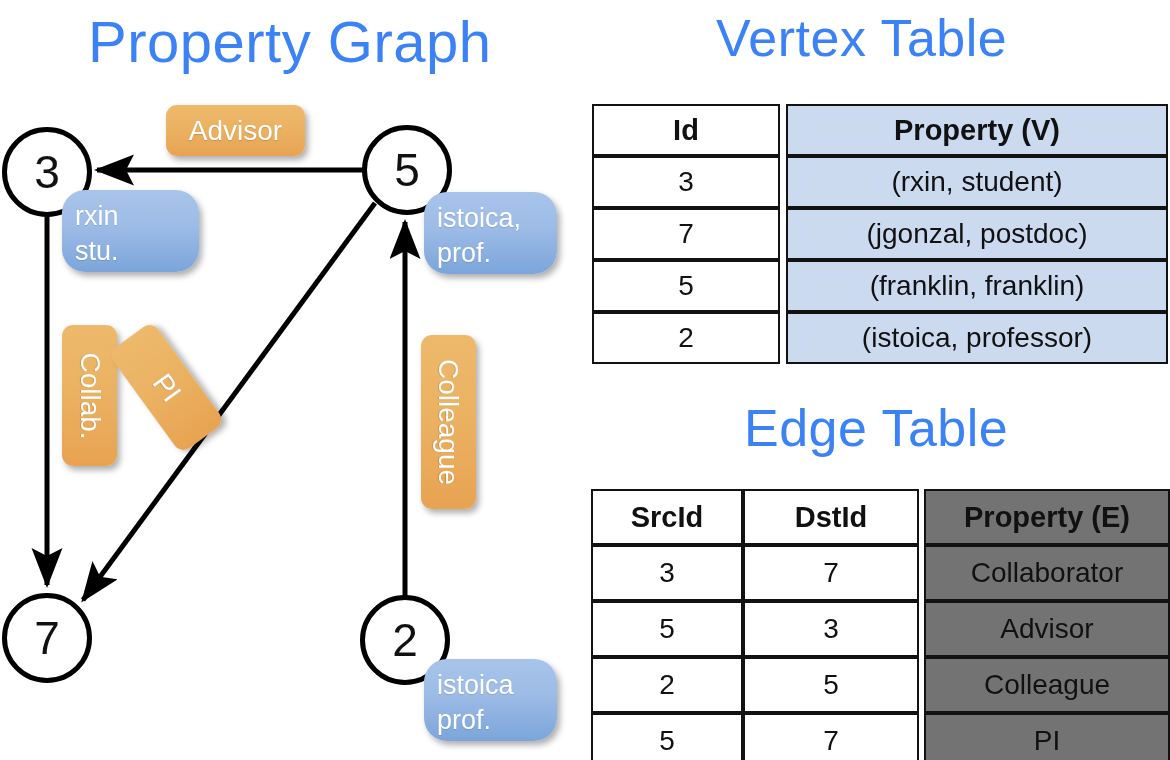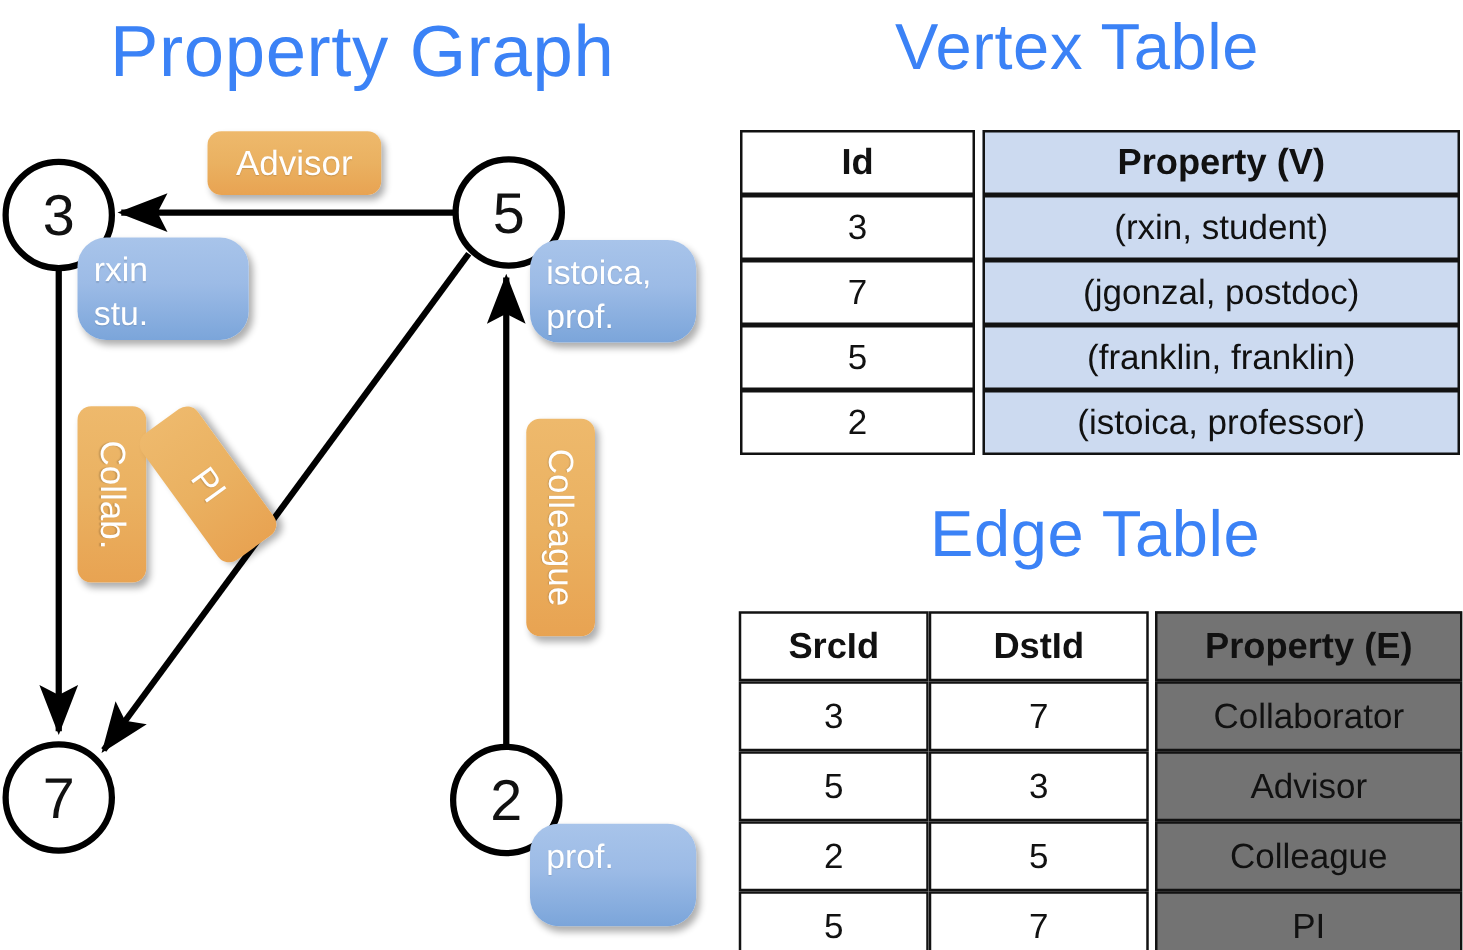--- a/index.html
+++ b/index.html
@@ -98,20 +98,21 @@
 
   <div class="prop-box" style="left:62px;top:190px;width:137px;height:82px;">
     <div>rxin</div>
     <div>stu.</div>
   </div>
   <div class="prop-box" style="left:424px;top:192px;width:133px;height:82px;">
     <div>istoica,</div>
     <div>prof.</div>
   </div>
   <div class="prop-box" style="left:424px;top:659px;width:133px;height:82px;">
+    <div>istoica</div>
     <div>prof.</div>
   </div>
 
   <div class="edge-label" style="left:166px;top:105px;width:139px;height:51px;">
     <span>Advisor</span>
   </div>
 
   <div class="edge-label vert-down" style="left:62px;top:325px;width:55px;height:141px;">
     <span>Collab.</span>
   </div>

